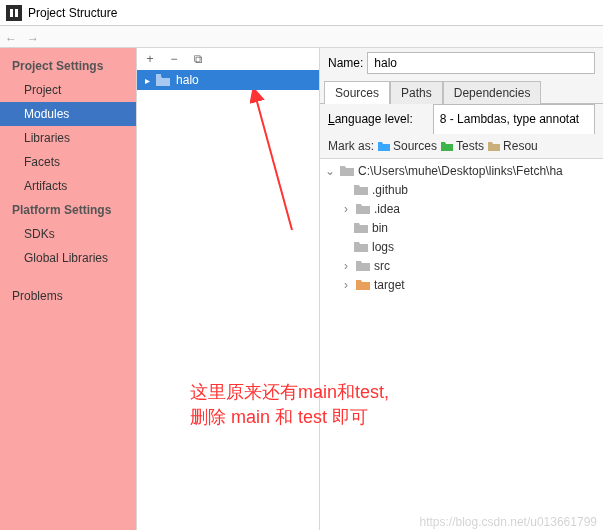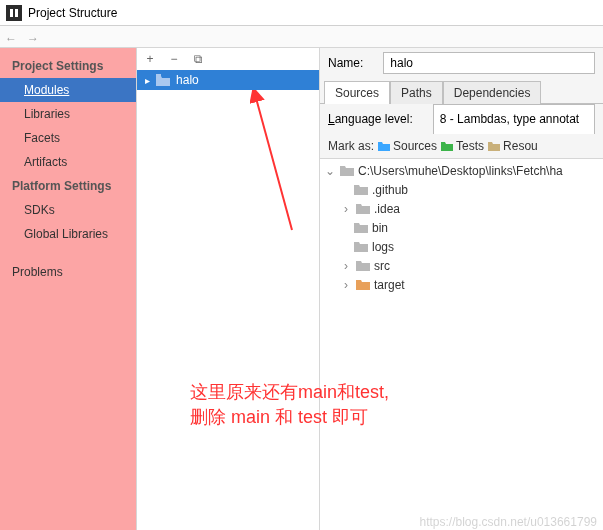--- a/index.html
+++ b/index.html
@@ -10,30 +10,30 @@
 .title-icon svg { width: 10px; height: 10px; }
 
 .toolbar-strip { height: 22px; background: #fafafa; border-bottom: 1px solid #d6d6d6; display: flex; align-items: center; }
 .tool-btn { width: 22px; height: 18px; display: inline-flex; align-items: center; justify-content: center; color: #999; cursor: default; }
 
 .body { display: flex; height: calc(100% - 48px); }
 
 .sidebar { width: 137px; background: #fca5a5; border-right: 1px solid #d6d6d6; padding-top: 6px; overflow: hidden; }
 .side-heading { font-weight: bold; color: #555; padding: 5px 10px 5px 12px; font-size: 12px; }
 .side-item { padding: 5px 10px 5px 24px; color: #333; cursor: pointer; }
-.side-item.selected { background: #3b75c4; color: #fff; text-decoration: underline; }
+.side-item.selected { background: #3b75c4; color: #fff; }
 
 .mid { width: 183px; background: #fff; border-right: 1px solid #d6d6d6; display: flex; flex-direction: column; }
 .mid-tools { height: 22px; display: flex; align-items: center; padding: 0 4px; gap: 6px; color: #666; }
 .mid-tool { width: 18px; height: 18px; display: inline-flex; align-items: center; justify-content: center; cursor: pointer; }
 .mod-row { height: 20px; background: #2f80d6; color: #fff; display: flex; align-items: center; padding-left: 8px; gap: 6px; }
 .mod-icon { width: 14px; height: 12px; }
 
 .right { flex: 1; background: #fafafa; display: flex; flex-direction: column; overflow: hidden; }
-.name-row { height: 30px; display: flex; align-items: center; padding: 4px 8px; gap: 20px; background: #f5f5f5; }
+.name-row { height: 30px; display: flex; align-items: center; padding: 4px 8px; gap: 4px; background: #f5f5f5; }
 .name-input { flex: 1; height: 22px; border: 1px solid #bbb; background: #fff; padding: 0 6px; font-size: 12px; }
 
 .tabs { height: 26px; display: flex; align-items: flex-end; background: #f5f5f5; border-bottom: 1px solid #c0c0c0; padding-left: 4px; gap: 0; }
 .tab { padding: 4px 10px; border: 1px solid #c0c0c0; border-bottom: none; background: #ececec; color: #333; font-size: 12px; position: relative; top: 1px; cursor: pointer; }
 .tab.active { background: #fff; }
 
 .lang-row { height: 30px; display: flex; align-items: center; padding: 4px 8px; gap: 20px; background: #f5f5f5; }
 .lang-sel { flex: 1; height: 31px; border: 1px solid #bbb; background: #fff; padding: 0 6px; display: flex; align-items: center; overflow: hidden; white-space: nowrap; }
 
 .mark-row { height: 24px; display: flex; align-items: center; padding: 0 8px; gap: 4px; background: #f5f5f5; font-size: 12px; color: #333; }
@@ -66,20 +66,21 @@
 
 <div class="toolbar-strip">
   <span class="tool-btn">←</span>
   <span class="tool-btn">→</span>
 </div>
 
 <div class="body">
 
   <div class="sidebar">
     <div class="side-heading">Project Settings</div>
+    <div class="side-item">Project</div>
     <div class="side-item selected">Modules</div>
     <div class="side-item">Libraries</div>
     <div class="side-item">Facets</div>
     <div class="side-item">Artifacts</div>
 
     <div class="side-heading">Platform Settings</div>
     <div class="side-item">SDKs</div>
     <div class="side-item">Global Libraries</div>
 
     <div style="height:14px"></div>

